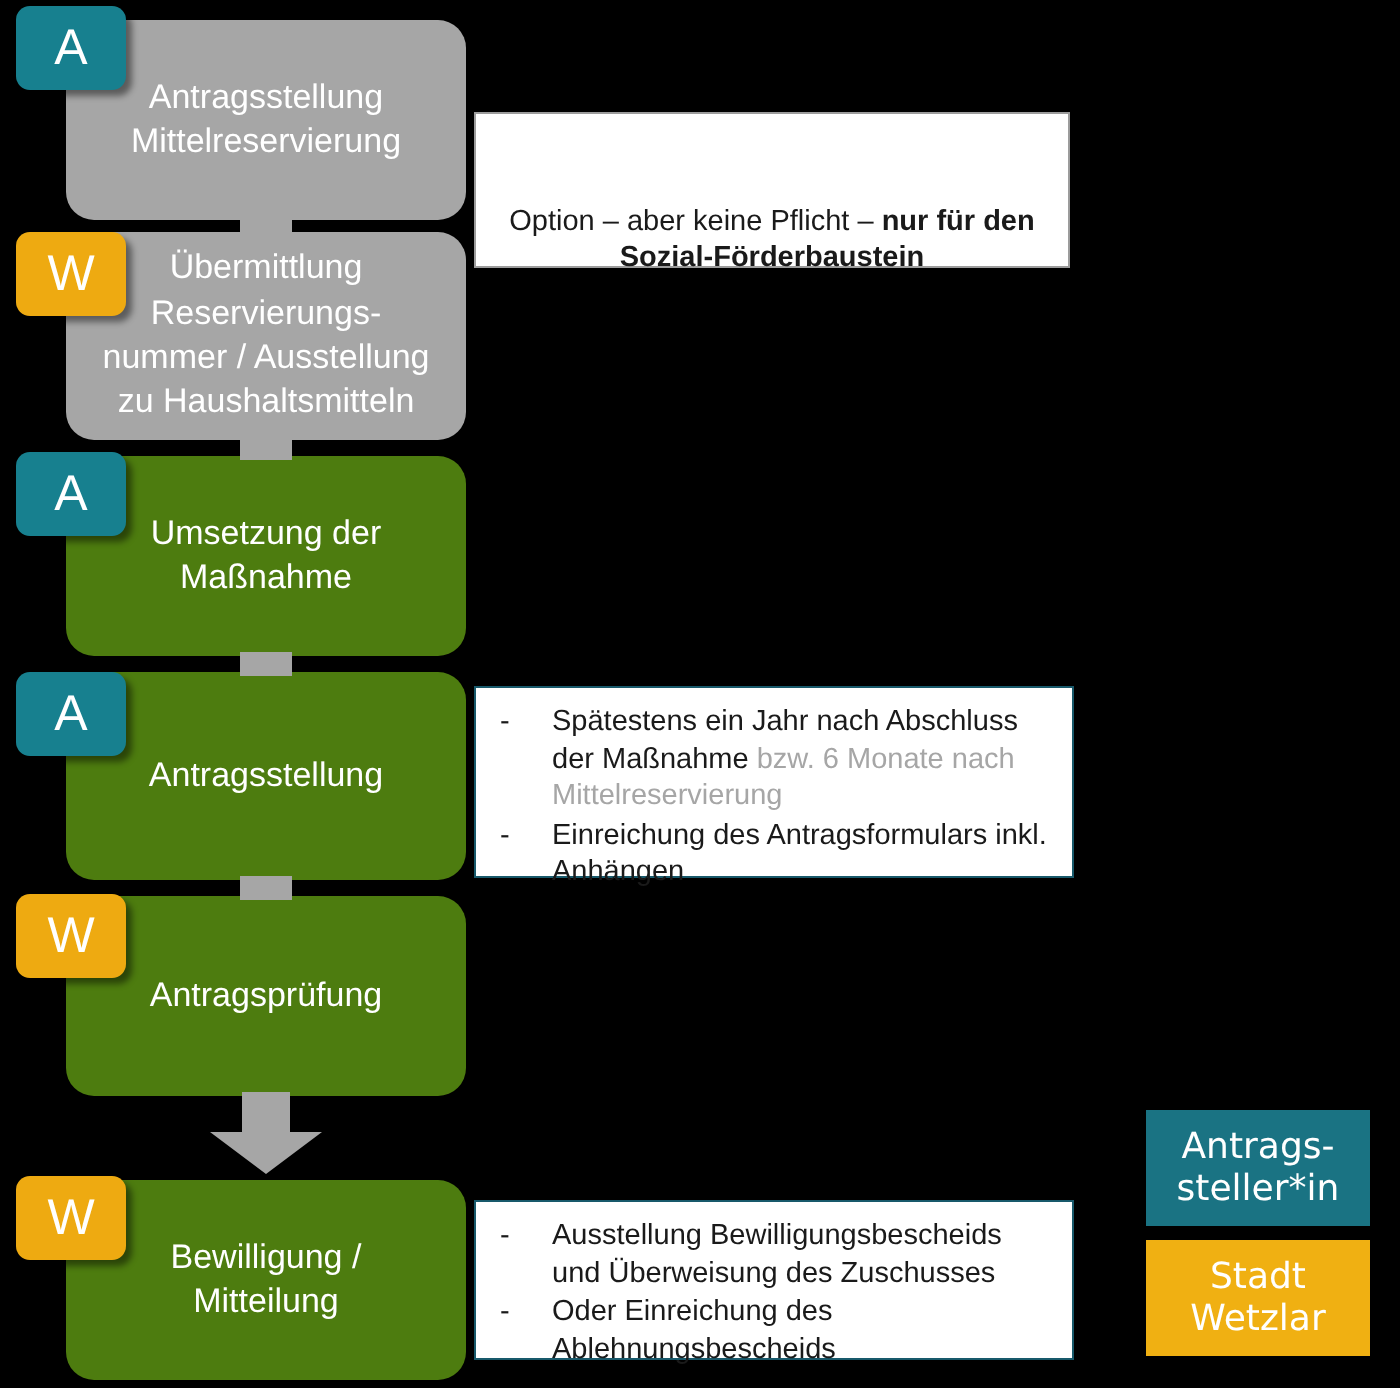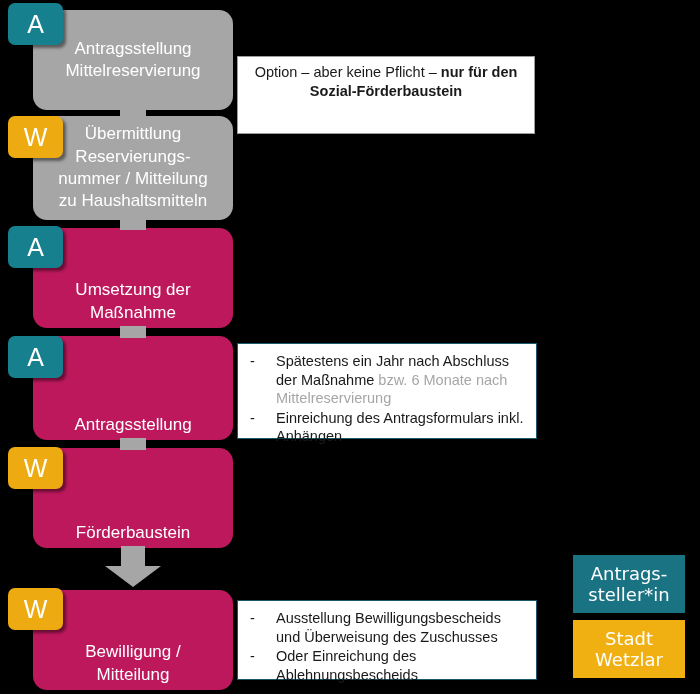--- a/index.html
+++ b/index.html
@@ -18,21 +18,21 @@
     box-shadow:3px 3px 3px rgba(0,0,0,0.45);
     display:flex;align-items:center;justify-content:center;
     text-align:center;
     color:#ffffff;
     font-size:17px;
     line-height:1.32;
     padding:4px 10px;
     box-sizing:border-box;
   }
   .pbox.gray{background:#a6a6a6;}
-  .pbox.teal{background:#be185d;align-items:flex-end;}
+  .pbox.teal{background:#4d7c0f;}
   .pbox .label{white-space:pre-line;}
 
   
   .badge{
     position:absolute;
     width:55px;height:42px;
     border-radius:7px;
     display:flex;align-items:center;justify-content:center;
     color:#ffffff;
     font-size:25px;
@@ -61,21 +61,21 @@
     box-sizing:border-box;
     color:#1a1a1a;
     font-size:14.5px;
     line-height:1.28;
     z-index:4;
   }
   .note.plain{border:1px solid #9c9c9c;}
   .note.tealborder{border:1.5px solid #18596b;}
   .note .inner{padding:8px 10px 8px 12px;}
   .note.centered .inner{
-    height:100%;display:flex;align-items:flex-start;justify-content:center;
+    height:100%;display:flex;align-items:flex-end;justify-content:center;
     text-align:center;padding:6px 14px;
   }
   .note .bold{font-weight:bold;}
   .note .muted{color:#a6a6a6;}
   .bullets{display:table;border-collapse:collapse;}
   .bullets .row{display:table-row;}
   .bullets .dash{display:table-cell;width:26px;vertical-align:top;padding-bottom:1px;}
   .bullets .txt{display:table-cell;vertical-align:top;padding-bottom:1px;}
 
   
@@ -104,21 +104,21 @@
   </div>
   <div class="badge a" style="left:8px;top:3px;">
     <span>A</span>
   </div>
 
   <div class="connector" style="left:120px;top:108px;"></div>
 
   <div class="pbox gray" style="left:33px;top:116px;width:200px;height:104px;">
     <span class="label">Übermittlung
 Reservierungs-
-nummer / Mitteilung
+nummer / Ausstellung
 zu Haushaltsmitteln</span>
   </div>
   <div class="badge w" style="left:8px;top:116px;">
     <span>W</span>
   </div>
 
   <div class="connector" style="left:120px;top:218px;"></div>
 
   <div class="pbox teal" style="left:33px;top:228px;width:200px;height:100px;">
     <span class="label">Umsetzung der
@@ -133,21 +133,21 @@
   <div class="pbox teal" style="left:33px;top:336px;width:200px;height:104px;">
     <span class="label">Antragsstellung</span>
   </div>
   <div class="badge a" style="left:8px;top:336px;">
     <span>A</span>
   </div>
 
   <div class="connector" style="left:120px;top:438px;"></div>
 
   <div class="pbox teal" style="left:33px;top:448px;width:200px;height:100px;">
-    <span class="label">Förderbaustein</span>
+    <span class="label">Antragsprüfung</span>
   </div>
   <div class="badge w" style="left:8px;top:447px;">
     <span>W</span>
   </div>
 
   <div class="bigarrow" style="left:103px;top:546px;width:60px;height:42px;">
     <svg width="60" height="42" viewBox="0 0 60 42">
       <polygon points="18,0 42,0 42,20 58,20 30,41 2,20 18,20" fill="#a6a6a6"></polygon>
     </svg>
   </div>

